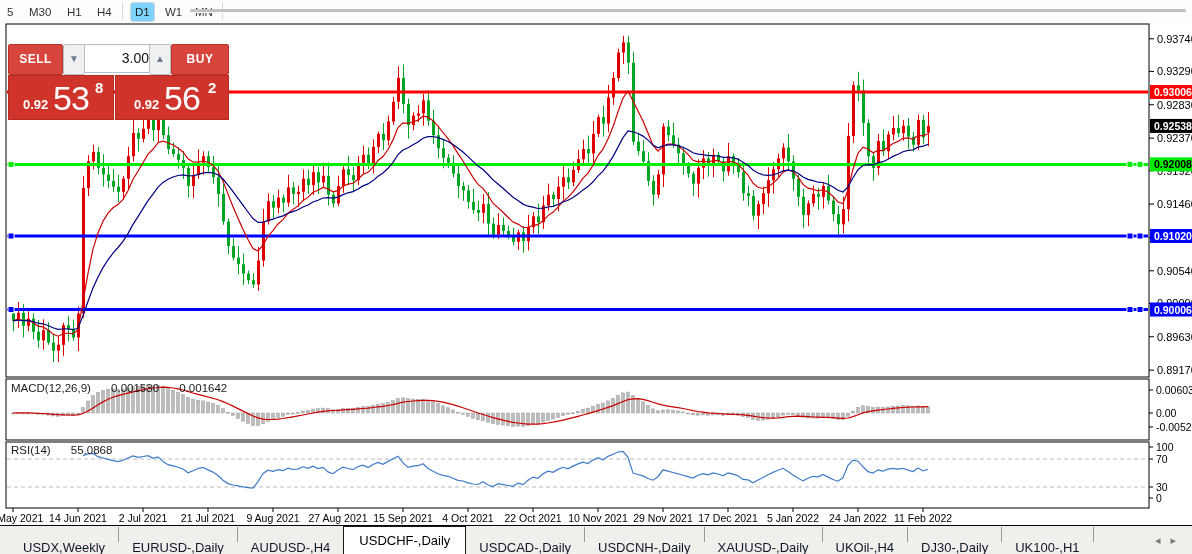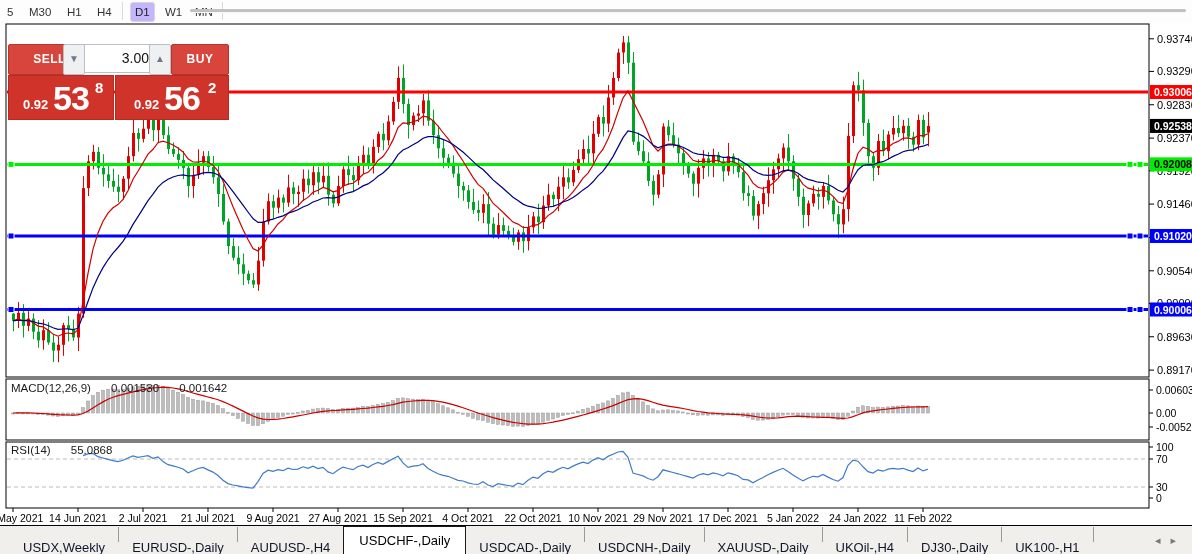--- a/index.html
+++ b/index.html
@@ -3,45 +3,45 @@
 <meta charset="utf-8">
 <style>
   html,body{margin:0;padding:0;background:#ffffff;width:1192px;height:554px;overflow:hidden;
     font-family:"Liberation Sans","DejaVu Sans",sans-serif;}
   #stage{position:relative;width:1192px;height:554px;background:#fff;}
 
   
   #toolbar{position:absolute;left:0;top:0;width:1192px;height:23px;background:#fdfdfd;}
   .tb-item{position:absolute;top:2px;height:18px;line-height:18px;font-size:11.5px;color:#333;
     padding:0 4px;border:1px solid transparent;cursor:default;}
-  .tb-item.active{background:#c4b5fd;border:1px solid #d6d6d6;border-radius:3px;color:#222;}
+  .tb-item.active{background:#7dd3fc;border:1px solid #d6d6d6;border-radius:3px;color:#222;}
   .tb-sep{position:absolute;top:2px;width:1px;height:18px;background:#d9d9d9;box-shadow:1px 0 0 #ffffff;}
   #tb-groove{position:absolute;left:190px;top:9px;width:996px;height:3px;background:#c2c1c1;
     border-radius:2px;box-shadow:0 1px 0 #f6f6f6;}
 
   
   #title{position:absolute;left:10px;top:29px;font-size:12px;color:#000;z-index:6;}
   #title .tri{display:inline-block;transform:scale(.8);margin-right:6px;}
   #title b{font-weight:400;margin-left:8px;}
 
   
   #ocp{position:absolute;left:8px;top:44px;width:219px;height:74px;z-index:7;font-size:12px;}
   .ocp-btn{position:absolute;top:0;height:29px;background:#d8453c;border:1px solid #b8352c;
     color:#fff;text-align:center;line-height:28px;font-weight:700;letter-spacing:.5px;border-radius:2px;}
-  #ocp-sell-btn{left:0;width:53px;padding-left:14px;}
+  #ocp-sell-btn{left:0;width:53px;}
   #ocp-buy-btn{left:163px;width:56px;}
   .spin{position:absolute;top:0;width:20px;height:29px;background:#eef0f2;border:1px solid #b9bfc6;
     color:#6b7b8d;text-align:center;line-height:27px;font-size:10px;border-radius:2px;}
   #spin-dn{left:55px;} #spin-up{left:141px;}
   #vol{position:absolute;left:76px;top:0;width:64px;height:27px;border:1px solid #b9bfc6;background:#fff;
     color:#111;font-size:14px;text-align:right;padding-right:6px;line-height:27px;}
   .pricebox{position:absolute;top:31px;height:43px;background:#cf3329;border:1px solid #b52b22;color:#fff;}
   #box-sell{left:0;width:104px;} #box-buy{left:107px;width:112px;}
   .pb-prefix{position:absolute;left:14px;bottom:7px;font-size:13px;font-weight:700;}
-  .pb-big{position:absolute;left:44px;bottom:1px;font-size:34px;font-weight:700;letter-spacing:-1px;}
+  .pb-big{position:absolute;left:44px;bottom:1px;font-size:34px;font-weight:400;letter-spacing:-1px;}
   .pb-sup{position:absolute;left:86px;top:3px;font-size:15px;font-weight:700;}
   #box-buy .pb-prefix{left:18px;} #box-buy .pb-big{left:48px;} #box-buy .pb-sup{left:92px;}
 
   
   .ind-head{position:absolute;left:11px;font-size:11.5px;color:#1a1a1a;z-index:6;}
   #macd-head{top:382px;} #rsi-head{top:444px;}
   .ind-head span{margin-left:17px;}
 
   
   #tabbar{position:absolute;left:0;top:525px;width:1192px;height:29px;background:#f1efec;border-top:1px solid #000;}

